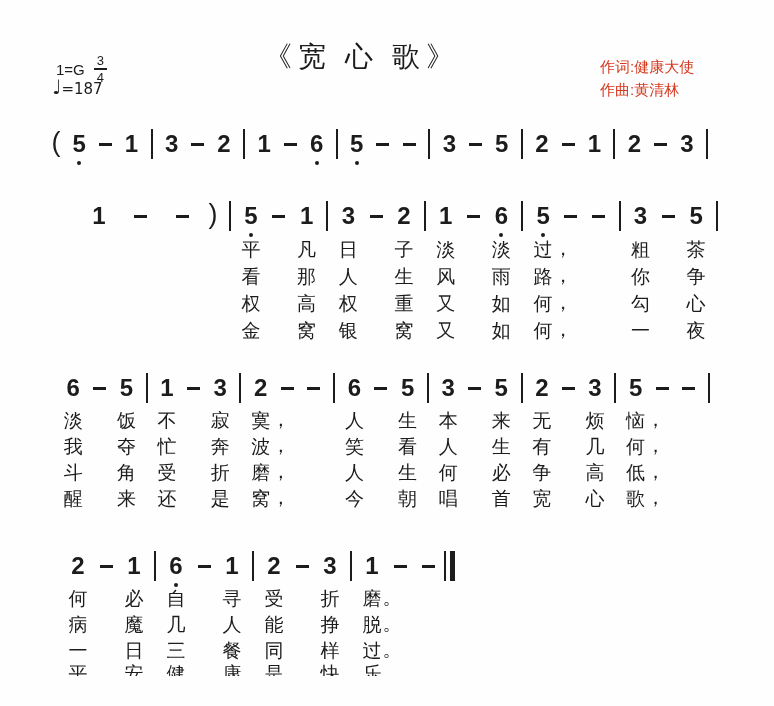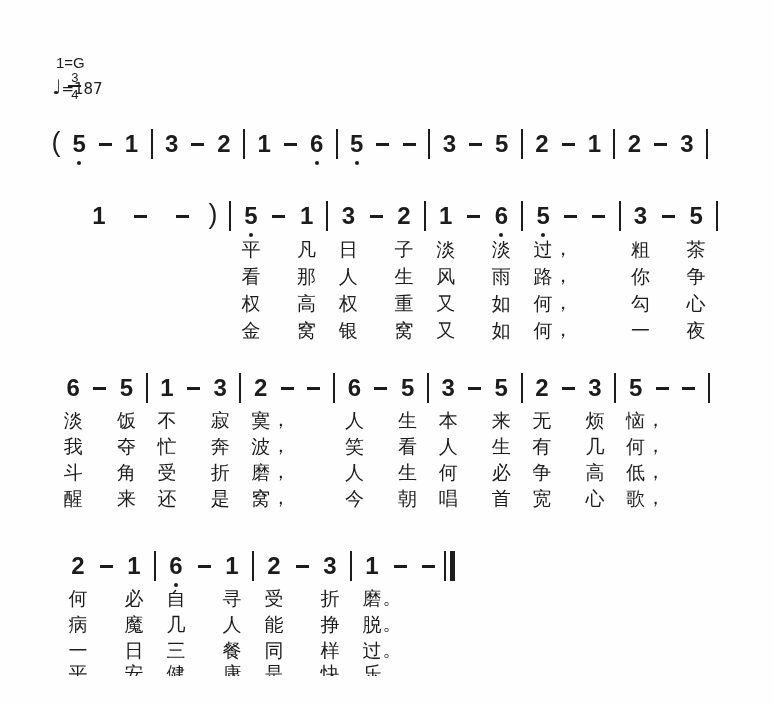--- a/index.html
+++ b/index.html
@@ -7,21 +7,21 @@
     position:relative;
     width:774px;height:706px;
     background:#fefefe;
     color:#1c1c1c;
     font-family:"Liberation Serif","DejaVu Serif",serif;
     overflow:hidden;
     margin:0 auto;
   }
   
   .key-block{position:absolute;left:56px;top:54px;display:flex;align-items:center;
-    font-family:"Liberation Sans","DejaVu Sans",sans-serif;font-size:15px;flex-direction:column;}
+    font-family:"Liberation Sans","DejaVu Sans",sans-serif;font-size:15px;}
   .frac{display:inline-flex;flex-direction:column;align-items:center;margin-left:9px;
     font-size:13px;line-height:13px;}
   .frac .fbar{width:13px;height:2px;background:#1c1c1c;margin:1px 0;}
   .tempo{position:absolute;left:52px;top:80px;font-size:15px;
     font-family:"DejaVu Sans","Liberation Sans",sans-serif;}
   .tempo .tnote{font-size:20px;line-height:15px;}
   .title{position:absolute;left:0;top:38px;width:724px;text-align:center;
     font-size:28px;letter-spacing:6px;font-weight:500;}
   .credits{position:absolute;left:600px;top:55px;font-size:15px;line-height:23px;
     font-family:"Liberation Sans","DejaVu Sans",sans-serif;}
@@ -59,21 +59,26 @@
       <span>3</span>
       <span class="fbar"></span>
       <span>4</span>
     </span>
   </div>
 
   <div class="tempo">
     <span class="tnote">♩</span><span>=187</span>
   </div>
 
+  <div class="title">《宽 心 歌》</div>
 
+  <div class="credits" style="color: rgb(214, 57, 31);">
+    <div>作词:健康大使</div>
+    <div>作曲:黄清林</div>
+  </div>
 
   <div class="system sysA" style="grid-template-columns: 20px 1fr 1fr 1fr 14px 1fr 1fr 1fr 14px 1fr 1fr 1fr 14px 1fr 1fr 1fr 14px 1fr 1fr 1fr 14px 1fr 1fr 1fr 14px 1fr 1fr 1fr 14px;">
       <span class="cell paren" style="grid-area: 1 / 1;">(</span>
       <span class="cell note" style="grid-area: 1 / 2;">
         <u>5<i class="ld"></i></u>
       </span>
       <span class="cell dash" style="grid-area: 1 / 3;">
         <i></i>
       </span>
       <span class="cell note" style="grid-area: 1 / 4;">

